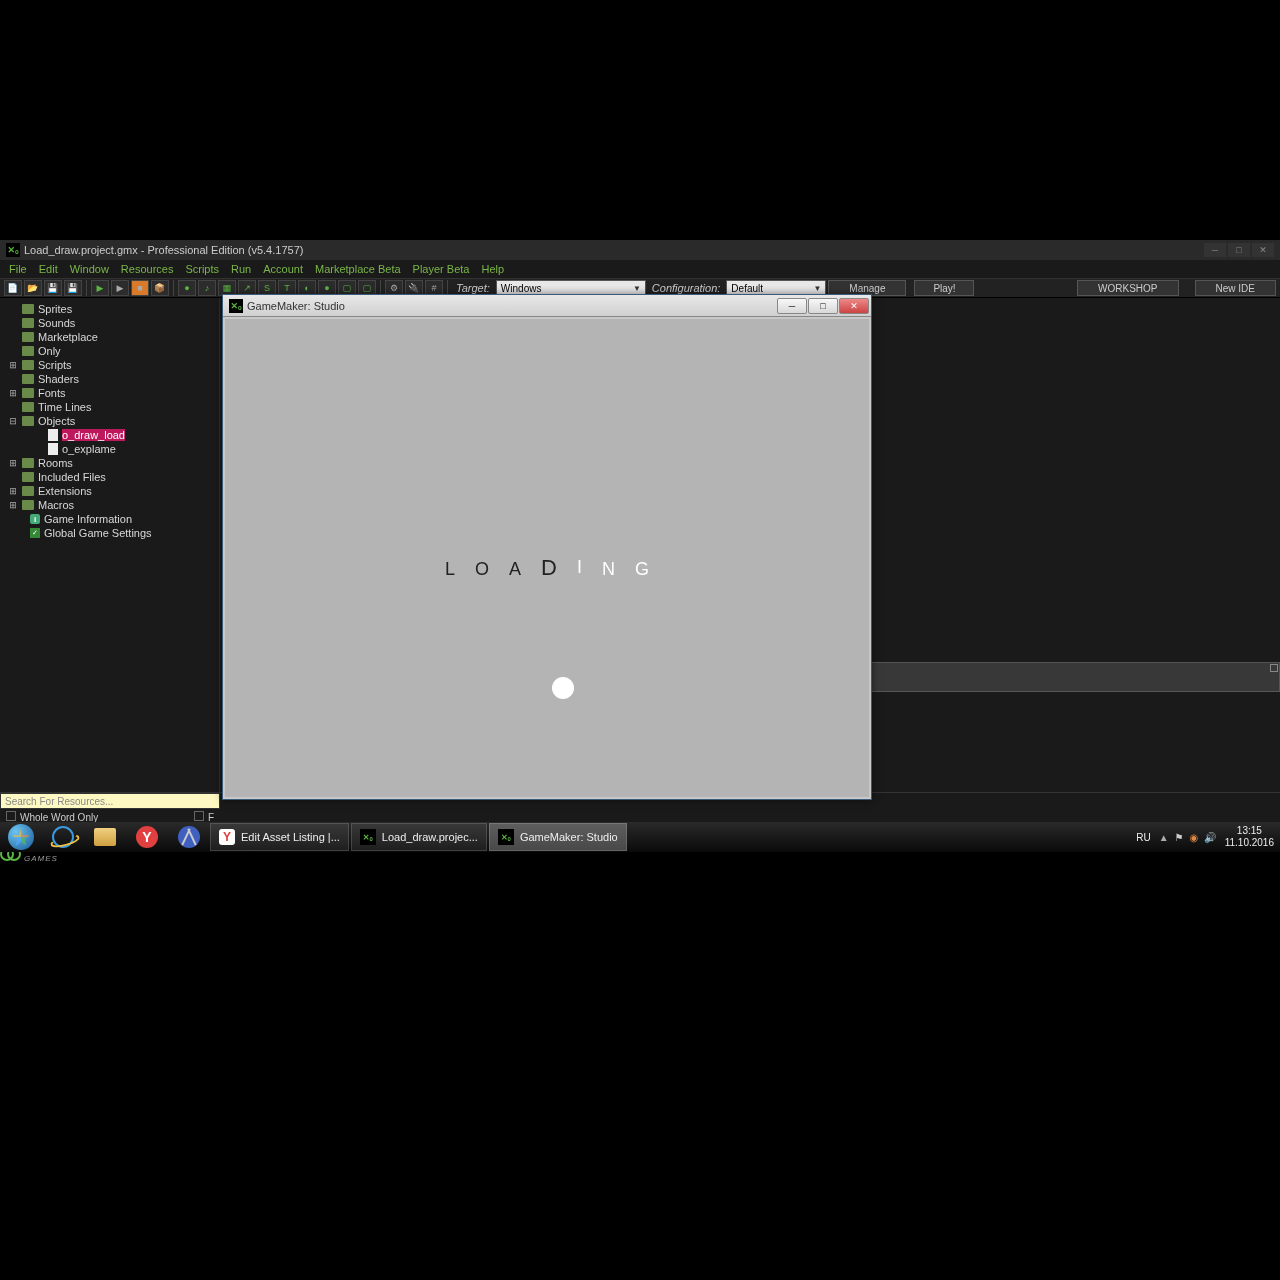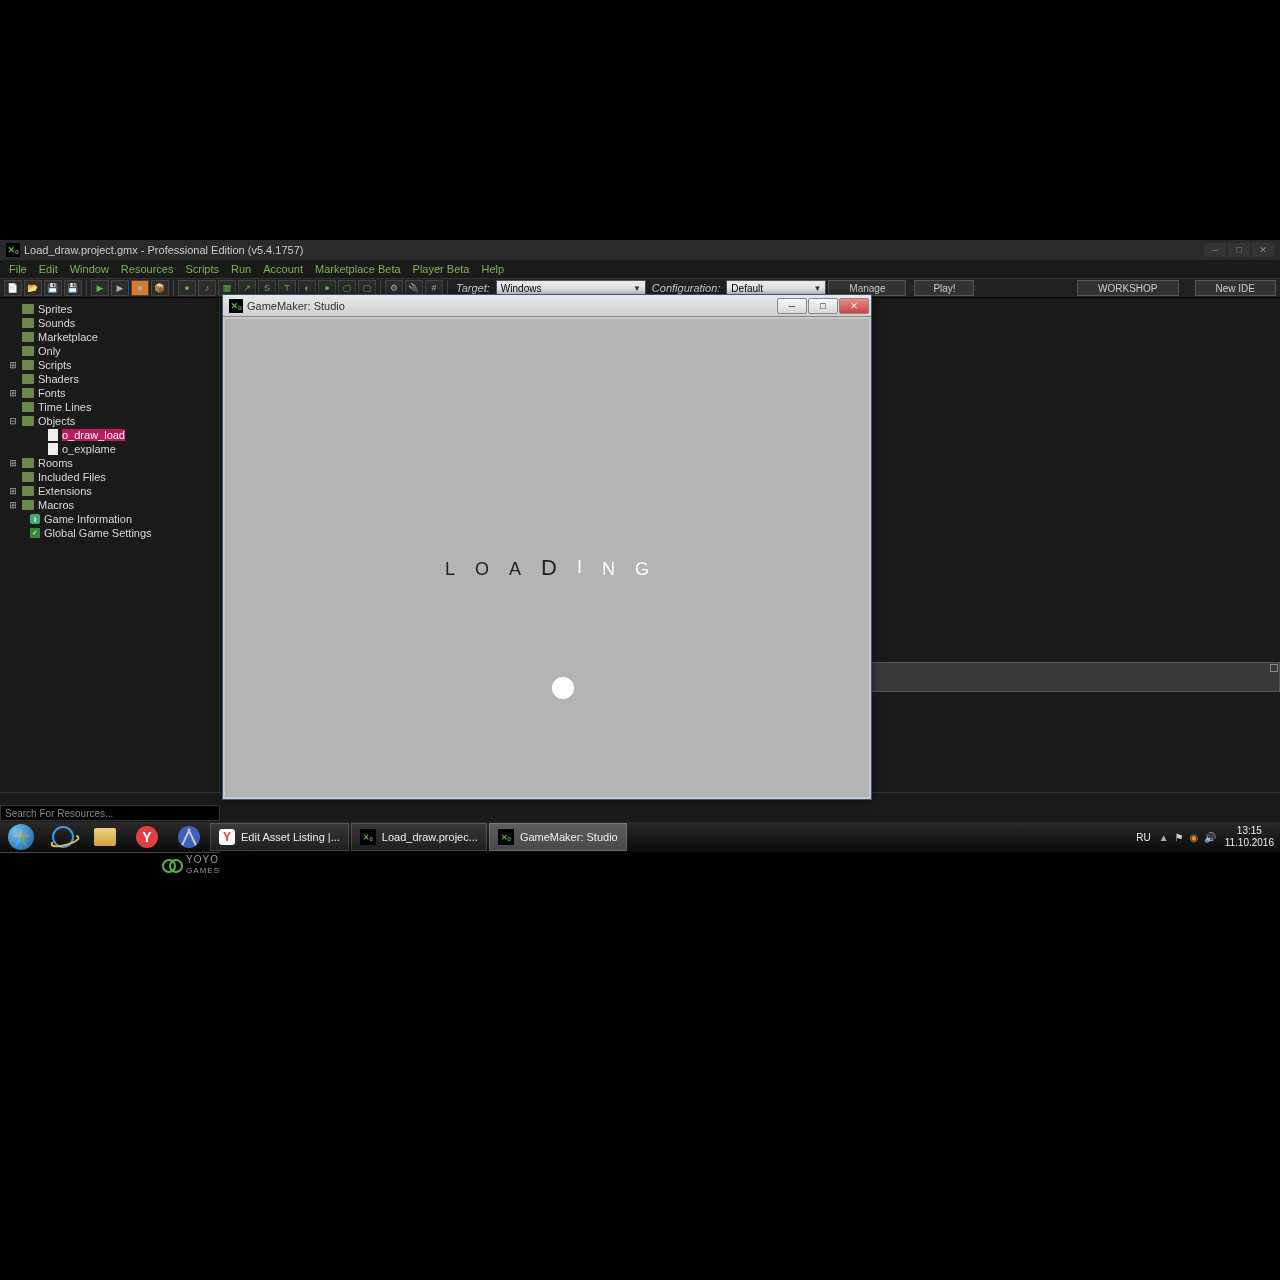--- a/index.html
+++ b/index.html
@@ -30,26 +30,26 @@
 .expander { width: 10px; color: #aaa; font-size: 9px; text-align: center; }
 .folder { width: 12px; height: 10px; background: #6a8a4a; border-radius: 1px; }
 .file-icon { width: 10px; height: 12px; background: #eee; }
 .selected { background: #be185d; color: #fff; }
 .info-icon { width: 10px; height: 10px; background: #4a7; border-radius: 2px; display: flex; align-items: center; justify-content: center; color: #fff; font-size: 8px; font-weight: bold; }
 .check-icon { width: 10px; height: 10px; background: #358835; display: flex; align-items: center; justify-content: center; color: #fff; font-size: 7px; }
 .content { flex: 1; background: #1a1a1a; position: relative; }
 .content-panel { position: absolute; right: 0; top: 364px; width: 410px; height: 30px; background: #383838; border: 1px solid #555; }
 .expand-grip { position: absolute; right: 2px; top: 366px; width: 8px; height: 8px; border: 1px solid #888; }
 .bottom-bar { height: 60px; background: #1a1a1a; border-top: 1px solid #333; }
-.search-row { height: 16px; background: #000000; border: 1px solid #333; display: flex; align-items: center; font-size: 10px; color: #888; padding: 0 4px; margin-top: 12px; }
+.search-row { height: 16px; background: #fef9c3; border: 1px solid #333; display: flex; align-items: center; font-size: 10px; color: #888; padding: 0 4px; }
 .options-row { height: 16px; display: flex; align-items: center; justify-content: space-between; font-size: 10px; color: #ccc; padding: 0 6px; }
 .checkbox { width: 10px; height: 10px; border: 1px solid #666; display: inline-block; margin-right: 4px; }
 .nav-row { height: 16px; display: flex; }
 .nav-btn { flex: 1; background: #2a2a2a; border: 1px solid #444; color: #ccc; font-size: 10px; display: flex; align-items: center; justify-content: center; cursor: pointer; }
-.logo-row { height: 24px; display: flex; align-items: center; justify-content: flex-end; }
+.logo-row { height: 24px; display: flex; align-items: center; justify-content: flex-start; font-style: italic; }
 .yoyo-logo { display: flex; align-items: center; gap: 4px; color: #999; font-size: 10px; letter-spacing: 1px; }
 .yoyo-mark { width: 20px; height: 16px; position: relative; }
 .yoyo-mark::before { content: ''; position: absolute; width: 10px; height: 10px; border: 2px solid #5bb543; border-radius: 50%; left: 0; top: 2px; }
 .yoyo-mark::after { content: ''; position: absolute; width: 10px; height: 10px; border: 2px solid #5bb543; border-radius: 50%; left: 7px; top: 2px; }
 
 
 .game-window { position: absolute; top: 294px; left: 222px; width: 650px; height: 506px; background: #b4b4b4; border: 1px solid #3a5a7a; box-shadow: 0 0 8px rgba(0,0,0,0.5); }
 .gw-titlebar { height: 22px; background: linear-gradient(#e8e8e8, #d0d0d0); display: flex; align-items: center; justify-content: space-between; padding: 0 2px; border-bottom: 1px solid #888; }
 .gw-title { display: flex; align-items: center; gap: 4px; font-size: 11px; color: #333; padding-left: 4px; }
 .gw-controls { display: flex; gap: 1px; }

